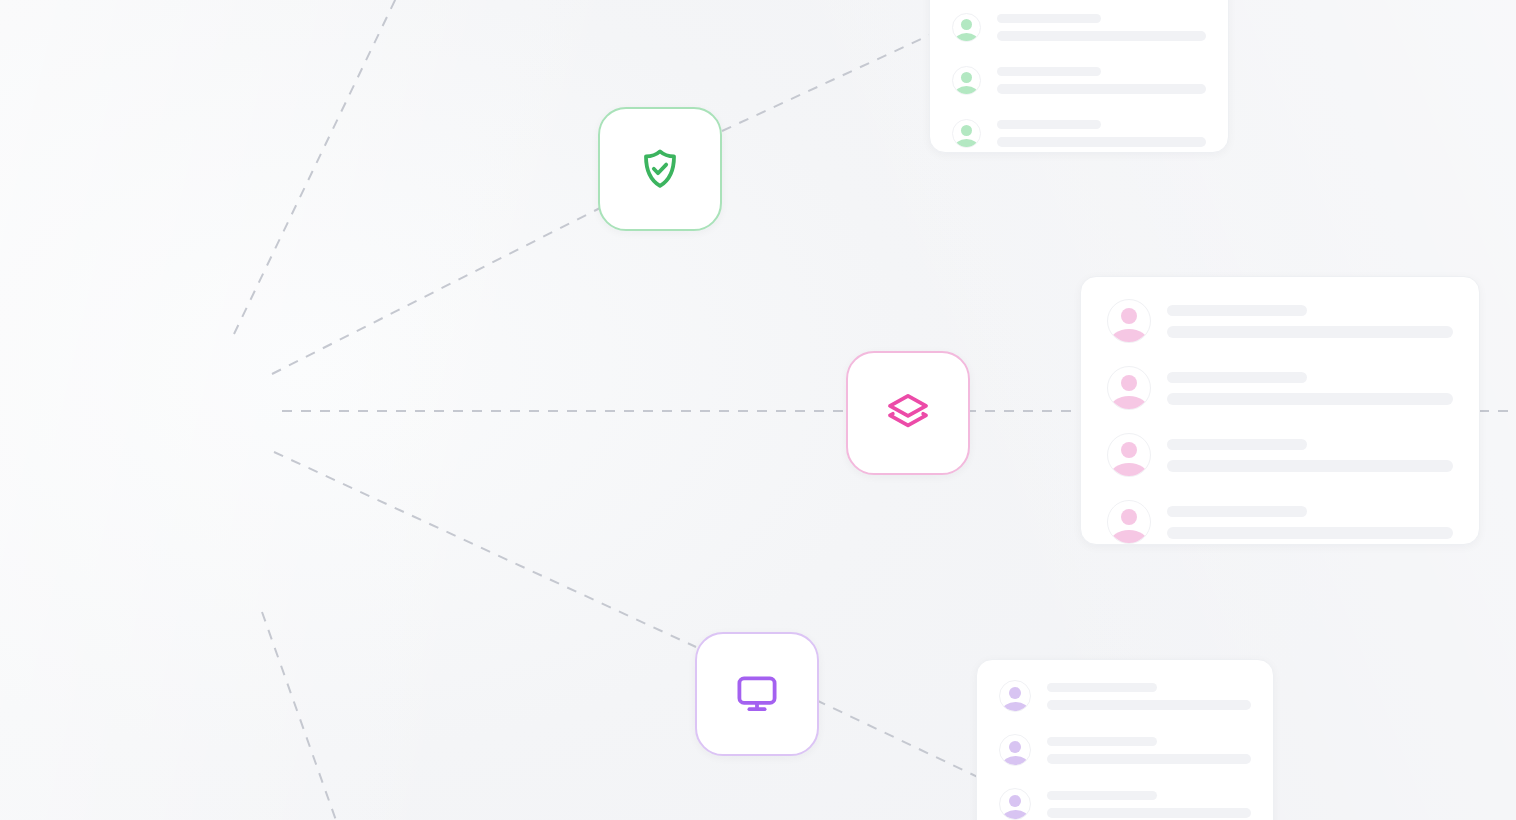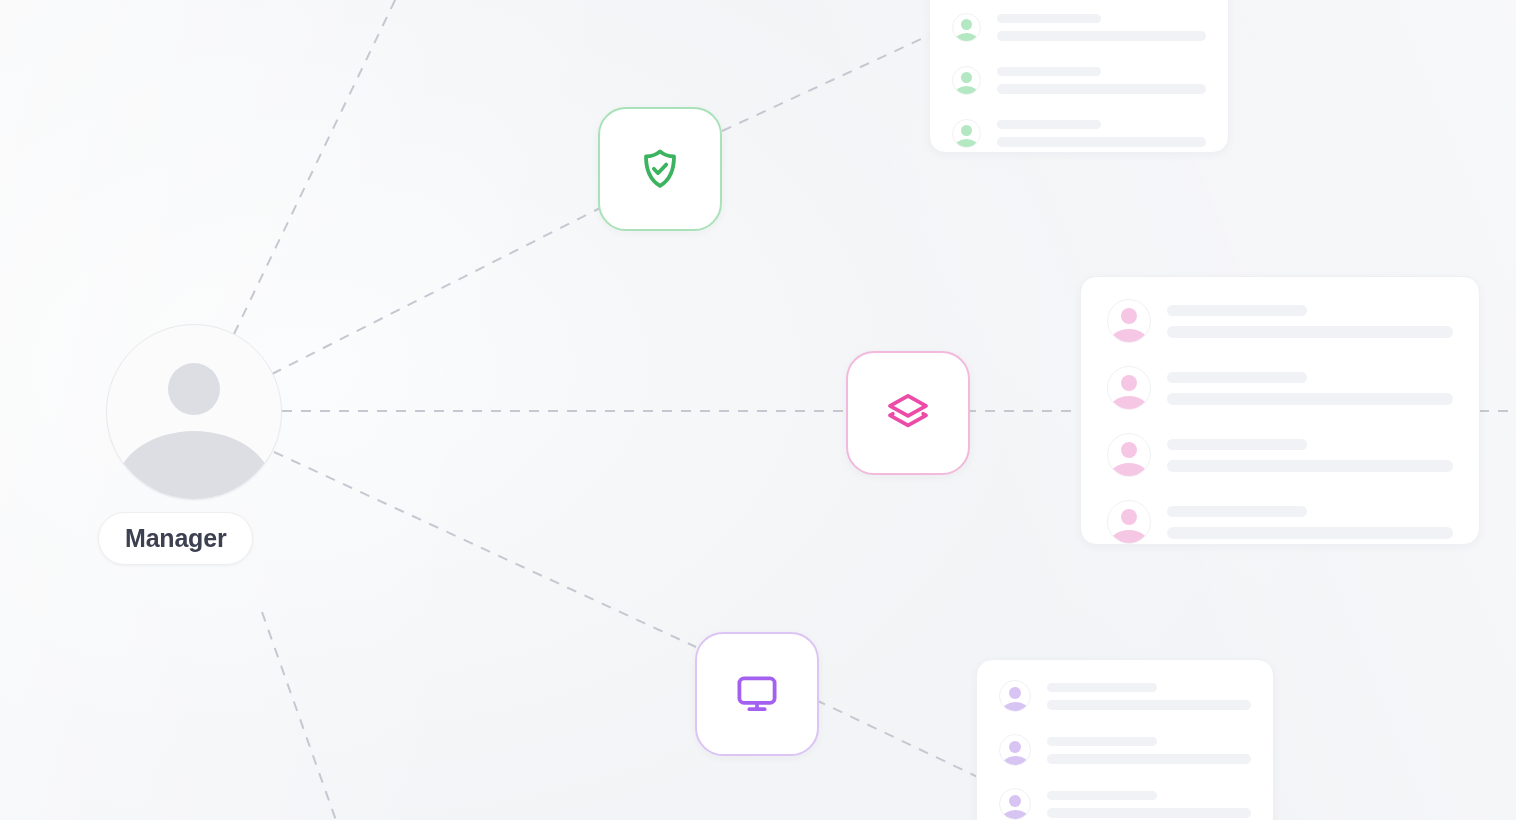--- a/index.html
+++ b/index.html
@@ -211,27 +211,20 @@
       <line x1="272" y1="374" x2="600" y2="208"></line>
       <line x1="282" y1="411" x2="846" y2="411"></line>
       <line x1="274" y1="452" x2="696" y2="647"></line>
       <line x1="262" y1="612" x2="338" y2="826"></line>
       <line x1="722" y1="131" x2="932" y2="34"></line>
       <line x1="966" y1="411" x2="1516" y2="411"></line>
       <line x1="816" y1="700" x2="982" y2="779"></line>
     </g>
   </svg>
 
-  <div class="persona">
-    <div class="persona-avatar">
-      <div class="persona-head"></div>
-      <div class="persona-body"></div>
-    </div>
-    <div class="persona-label">Manager</div>
-  </div>
 
   <div class="icon-tile" id="tile-shield" style="left:598px; top:107px; border:2px solid #a9e2b9;">
     <svg width="48" height="48" viewBox="0 0 24 24" fill="none" stroke="#3cb45f" stroke-width="1.9" stroke-linecap="round" stroke-linejoin="round">
       <path d="M12 3.2 C14 5 16.6 5.7 19 5.7 C19 12.5 17.1 17.4 12 20.4 C6.9 17.4 5 12.5 5 5.7 C7.4 5.7 10 5 12 3.2 Z"></path>
       <path d="M8.9 11.9 l2.1 2.2 l4.1 -4.3"></path>
     </svg>
   </div>
 
   <div class="icon-tile" id="tile-layers" style="left:846px; top:351px; border:2px solid #f3b9dd;">
     <svg width="48" height="48" viewBox="0 0 24 24" fill="none" stroke="#ec4ba8" stroke-width="1.9" stroke-linecap="round" stroke-linejoin="round">

